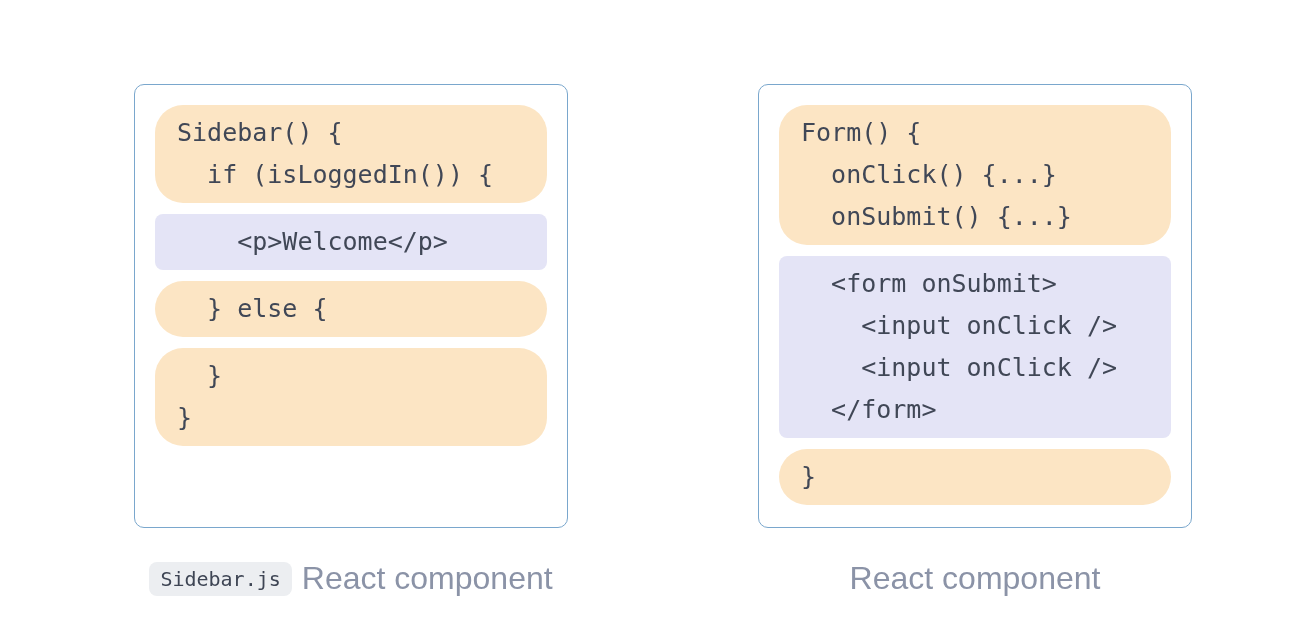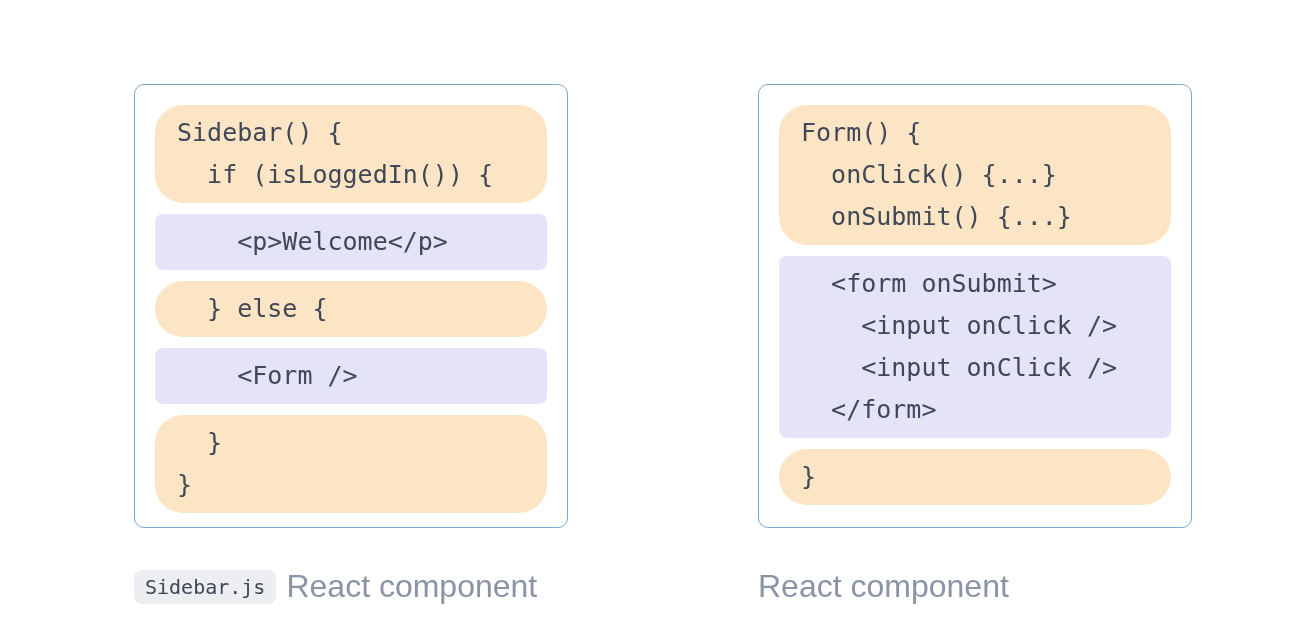--- a/index.html
+++ b/index.html
@@ -47,23 +47,24 @@
   .code-chunk pre{
     font-family:"DejaVu Sans Mono","Liberation Mono",monospace;
     font-size:25px;
     line-height:42px;
     color:var(--code-text);
     padding:0 22px;
     white-space:pre;
   }
 
   .caption{
-    margin-top:40px;
+    margin-top:32px;
     width:100%;
     display:flex;
+    justify-content:center;
     align-items:center;
     gap:10px;
   }
   .pill{
     font-family:"DejaVu Sans Mono","Liberation Mono",monospace;
     font-size:20px;
     color:var(--pill-text);
     background:var(--pill-bg);
     border-radius:8px;
     padding:4px 11px;
@@ -83,23 +84,20 @@
   <div class="panel">
       <div class="code-chunk js">
         <pre>Sidebar() {
   if (isLoggedIn()) {</pre>
       </div>
       <div class="code-chunk jsx">
         <pre>    &lt;p&gt;Welcome&lt;/p&gt;</pre>
       </div>
       <div class="code-chunk js">
         <pre>  } else {</pre>
-      </div>
-      <div class="code-chunk jsx">
-        <pre>    &lt;Form /&gt;</pre>
       </div>
       <div class="code-chunk js">
         <pre>  }
 }</pre>
       </div>
     </div>
   <div class="caption">
     <span class="pill">Sidebar.js</span>
     <span class="caption-text">React component</span>
   </div>

